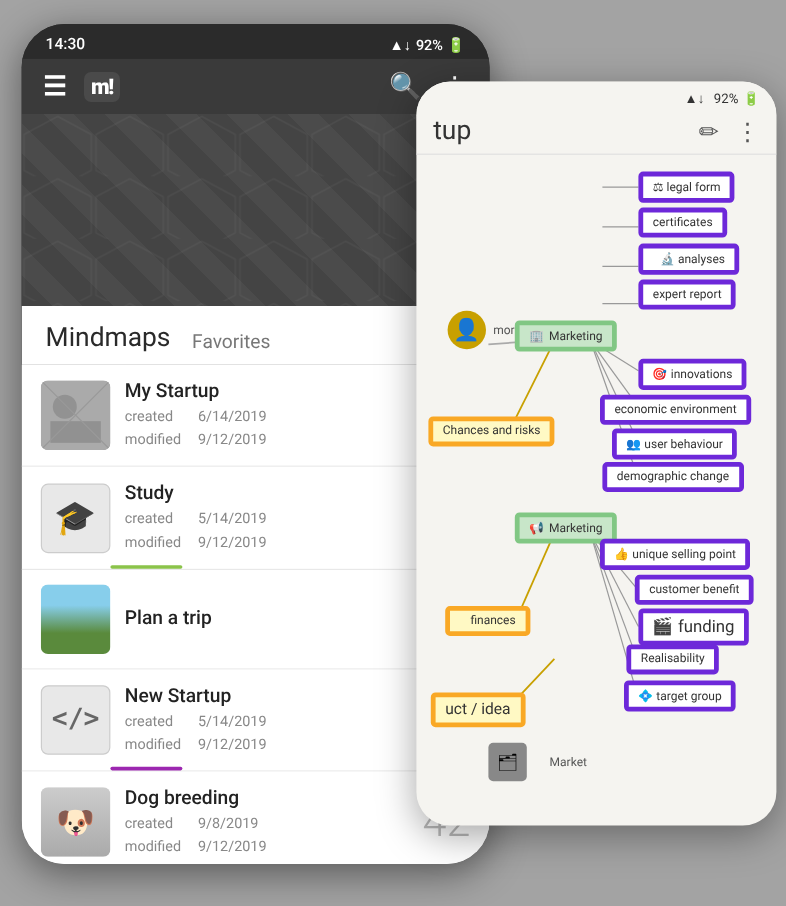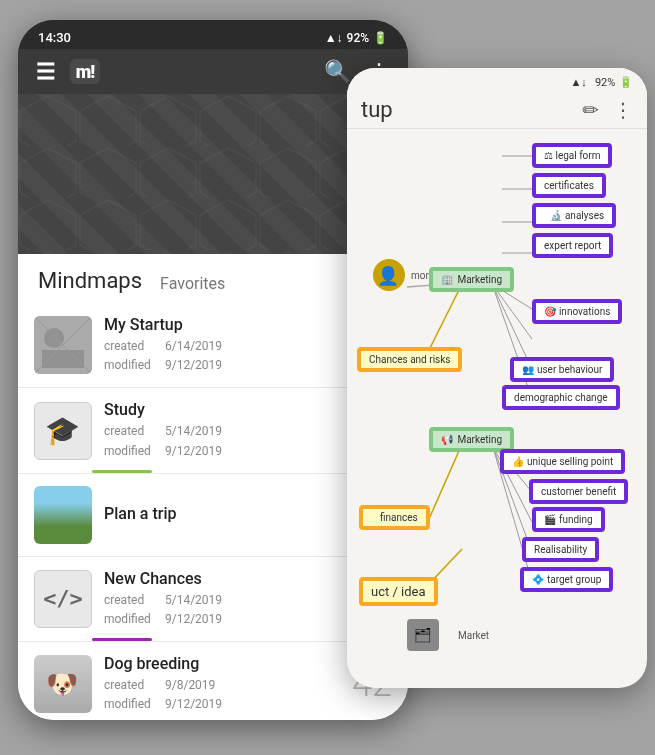--- a/index.html
+++ b/index.html
@@ -446,21 +446,21 @@
           <div class="item-name">Plan a trip</div>
         </div>
         <div class="item-count">36</div>
       </div>
 
       <div class="list-item">
         <div class="list-item-thumb thumb-website">
           <div class="icon-code">&lt;/&gt;</div>
         </div>
         <div class="item-content">
-          <div class="item-name">New Chances</div>
+          <div class="item-name">New Startup</div>
           <div class="item-meta">
             <span>created</span>
             <span>5/14/2019</span><br>
             <span>modified</span>
             <span>9/12/2019</span>
           </div>
         </div>
         <div class="item-count">55</div>
         <div class="color-bar bar-purple"></div>
       </div>
@@ -539,39 +539,40 @@
       </div>
 
       <div style="position:absolute;left:82px;top:138px;display:flex;align-items:center;gap:4px;">
         <div class="mm-node green-bg" style="position:static;display:flex;align-items:center;gap:4px;">
           <span>🏢</span>
           <span>Marketing</span>
         </div>
       </div>
 
       <div class="mm-node" style="left:185px;top:170px;font-size:10px;">🎯 innovations</div>
+      <div class="mm-node" style="left:153px;top:200px;font-size:10px;">economic environment</div>
       <div class="mm-node" style="left:163px;top:228px;font-size:10px;display:flex;align-items:center;gap:3px;">👥 user behaviour</div>
       <div class="mm-node" style="left:155px;top:256px;font-size:10px;">demographic change</div>
 
       <div class="mm-node yellow" style="left:10px;top:218px;font-size:10px;">Chances and risks</div>
 
       <div style="position:absolute;left:82px;top:298px;display:flex;align-items:center;gap:4px;">
         <div class="mm-node green-bg" style="position:static;display:flex;align-items:center;gap:4px;">
           <span>📢</span>
           <span>Marketing</span>
         </div>
       </div>
 
       <div class="mm-node" style="left:153px;top:320px;font-size:10px;display:flex;align-items:center;gap:3px;">👍 unique selling point</div>
       <div class="mm-node" style="left:163px;top:350px;font-size:10px;margin-left:19px;">customer benefit</div>
-      <div class="mm-node" style="left:185px;top:378px;font-size:10px;display:flex;align-items:center;gap:3px;">🎬 funding</div>
+      <div class="mm-node" style="left:185px;top:378px;font-size:14px;display:flex;align-items:center;gap:3px;">🎬 funding</div>
       <div class="mm-node" style="left:175px;top:408px;font-size:10px;">Realisability</div>
       <div class="mm-node" style="left:173px;top:438px;font-size:10px;display:flex;align-items:center;gap:3px;">💠 target group</div>
 
-      <div class="mm-node yellow" style="left:12px;top:376px;font-size:10px;padding-left:17px;">finances</div>
+      <div class="mm-node yellow" style="left:24px;top:376px;font-size:10px;padding-left:17px;">finances</div>
 
       <div class="mm-node yellow" style="left:12px;top:448px;font-size:13px;">uct / idea</div>
 
       <div style="position:absolute;left:60px;top:490px;display:flex;align-items:center;gap:4px;">
         <div style="width:32px;height:32px;border-radius:4px;background:#888;display:flex;align-items:center;justify-content:center;font-size:14px;">🗂</div>
         <div style="font-size:10px;color:#555;margin-left:15px;">Market</div>
       </div>
 
     </div>
   </div>

